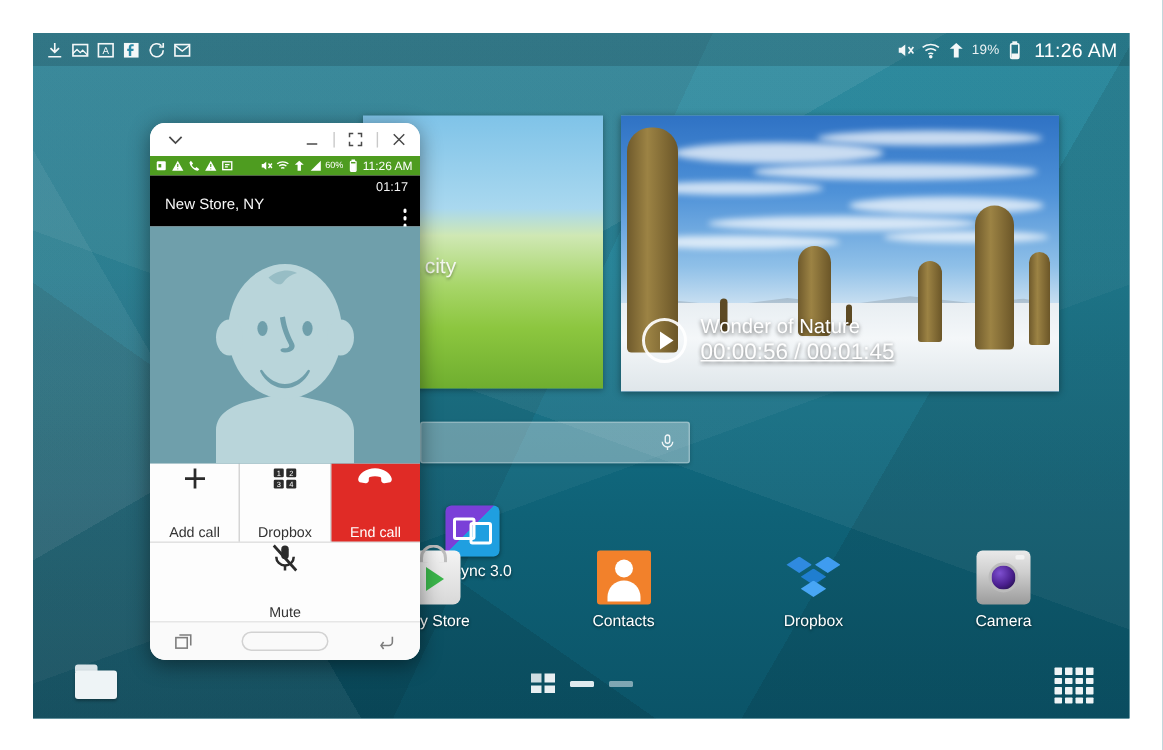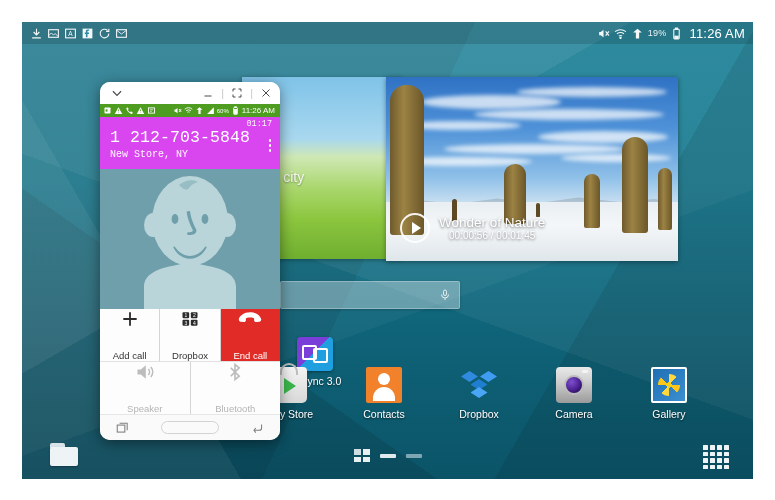--- a/index.html
+++ b/index.html
@@ -59,24 +59,23 @@
     overflow: hidden;
   }
   #weather-widget .ww-text {
     position: absolute; left: 10px; top: 92px;
     font-size: 14px; color: #f4f7ef; text-shadow: 0 1px 2px rgba(0,0,0,.35);
     white-space: nowrap;
   }
 
   
   #video-widget {
-    position: absolute; left: 364px; top: 55px; width: 292px; height: 184px;
+    position: absolute; left: 392px; top: 55px; width: 292px; height: 184px;
     overflow: hidden; box-shadow: 0 1px 5px rgba(0,0,0,.4);
     background: #6fa8d6;
-    text-align: center;
   }
   .vw-sky {
     position: absolute; inset: 0 0 30% 0;
     background: linear-gradient(to bottom, #2f72c4 0%, #4f92d8 40%, #8fc0e8 78%, #cfe3f2 100%);
   }
   .cloud {
     position: absolute; background: rgba(255,255,255,.72);
     border-radius: 50%; filter: blur(2px);
   }
   .vw-ground {
@@ -110,21 +109,21 @@
     width: 30px; height: 30px; border: 2px solid rgba(255,255,255,.92);
     border-radius: 50%; display: flex; align-items: center; justify-content: center;
     flex: 0 0 auto;
   }
   #play-btn .tri {
     width: 0; height: 0; margin-left: 2px;
     border-left: 9px solid #fff; border-top: 6px solid transparent;
     border-bottom: 6px solid transparent;
   }
   #video-title { font-size: 13.5px; line-height: 1.15; }
-  #video-time  { font-size: 10px; opacity: .95; }
+  #video-time  { font-size: 15px; opacity: .95; text-decoration: underline; }
 
   
   #google-search {
     position: absolute; left: 258px; top: 259px; width: 180px; height: 28px;
     background: rgba(255,255,255,.34);
     border: 1px solid rgba(255,255,255,.28);
     border-radius: 2px;
     box-shadow: 0 1px 3px rgba(0,0,0,.2);
     display: flex; align-items: center; justify-content: flex-end; padding-right: 8px;
   }
@@ -309,22 +308,22 @@
     display: flex; align-items: center; justify-content: space-between;
     padding: 0 3px; flex: 0 0 auto; color: #fff;
   }
   .psb-left { display: flex; align-items: center; gap: 2px; }
   .psb-right { display: flex; align-items: center; gap: 2px; }
   .psb-ico { width: 9px; height: 9px; display: block; }
   .psb-pct { font-size: 6px; }
   .psb-clock { font-size: 8px; padding-right: 2px; }
 
   #call-header {
-    background: #d946ef; color: #fff; position: relative;
-    padding: 12px 10px 9px 10px; flex: 0 0 auto; font-family: Liberation Mono, monospace;
+    background: #000000; color: #fff; position: relative;
+    padding: 12px 10px 9px 10px; flex: 0 0 auto;
   }
   #call-timer {
     position: absolute; right: 8px; top: 2px; font-size: 8.5px; opacity: .95;
   }
   #call-number { font-size: 16.5px; font-weight: 400; letter-spacing: .1px; line-height: 1.1; }
   #call-location { font-size: 10px; margin-top: 2px; opacity: .97; }
   #call-menu {
     position: absolute; right: 9px; top: 22px;
     display: flex; flex-direction: column; gap: 2.5px;
   }
@@ -488,26 +487,20 @@
         </div>
       <div class="dock-label">Dropbox</div>
     </div>
     <div class="dock-item">
       <div class="dock-ico ico-camera">
           <span class="flash"></span>
           <span class="lens"></span>
         </div>
       <div class="dock-label">Camera</div>
     </div>
-    <div class="dock-item">
-      <div class="dock-ico ico-gallery">
-          <span class="flower"></span>
-        </div>
-      <div class="dock-label">Gallery</div>
-    </div>
   </div>
 
   <div id="bottom-bar">
     <div id="folder-btn">
         <span class="tab"></span>
         <span class="body"></span>
       </div>
     <div id="page-dots">
       <div class="pd-grid">
           <i></i>
@@ -602,21 +595,20 @@
             <rect x="7" y="4" width="10" height="18" rx="1.5"></rect>
             <rect x="10" y="2" width="4" height="2" fill="#fff"></rect>
             <rect x="8.5" y="9" width="7" height="12" fill="#fff"></rect>
           </svg>
         <span class="psb-clock">11:26 AM</span>
       </div>
     </div>
 
     <div id="call-header">
       <div id="call-timer">01:17</div>
-      <div id="call-number">1 212-703-5848</div>
       <div id="call-location">New Store, NY</div>
       <div id="call-menu">
           <i></i>
           <i></i>
           <i></i>
         </div>
     </div>
 
     <div id="avatar-area">
       <svg width="150" height="150" viewBox="0 0 150 150">
@@ -668,36 +660,30 @@
         <div class="cb end">
           <div class="cb-ico">
             <svg width="24" height="20" viewBox="0 0 28 20" fill="#fff">
                 <path d="M14 2C7 2 2 6 1 10c-.4 1.6.6 3 2.2 3.2l3.4.4c1.4.2 2.6-.8 2.6-2.2V9.8c0-.5.3-.9.8-1 1.3-.3 2.6-.5 4-.5s2.7.2 4 .5c.5.1.8.5.8 1v1.6c0 1.4 1.2 2.4 2.6 2.2l3.4-.4c1.6-.2 2.6-1.6 2.2-3.2C26 6 21 2 14 2z"></path>
               </svg>
           </div>
           <div class="cb-label">End call</div>
         </div>
       </div>
       <div class="cb-row">
-        <div class="cb disabled">
+        <div class="cb">
           <div class="cb-ico">
-            <svg width="20" height="20" viewBox="0 0 24 24" fill="#bdbdbd">
-                <path d="M3 9h4l6-5v16l-6-5H3z"></path>
-                <path d="M16 8.5a5 5 0 010 7M19 6a9 9 0 010 12" stroke="#bdbdbd" stroke-width="1.8" fill="none"></path>
+            <svg width="20" height="20" viewBox="0 0 24 24" fill="none" stroke="#2b2b2b" stroke-width="2">
+                <rect x="9" y="2" width="6" height="11" rx="3" fill="#2b2b2b" stroke="none"></rect>
+                <path d="M5 11a7 7 0 0014 0"></path>
+                <path d="M12 18v4"></path>
+                <path d="M3 2l18 20" stroke-width="2.2"></path>
               </svg>
           </div>
-          <div class="cb-label">Speaker</div>
-        </div>
-        <div class="cb disabled">
-          <div class="cb-ico">
-            <svg width="20" height="20" viewBox="0 0 24 24" fill="none" stroke="#bdbdbd" stroke-width="2">
-                <path d="M7 7l10 10-5 4V3l5 4L7 17"></path>
-              </svg>
-          </div>
-          <div class="cb-label">Bluetooth</div>
+          <div class="cb-label">Mute</div>
         </div>
       </div>
     </div>
 
     <div id="phone-nav">
       <svg width="15" height="14" viewBox="0 0 24 24" fill="none" stroke="#7d7d7d" stroke-width="1.8">
           <rect x="3" y="7" width="13" height="12"></rect>
           <path d="M7 4h13v12"></path>
         </svg>
       <div id="nav-home"></div>

